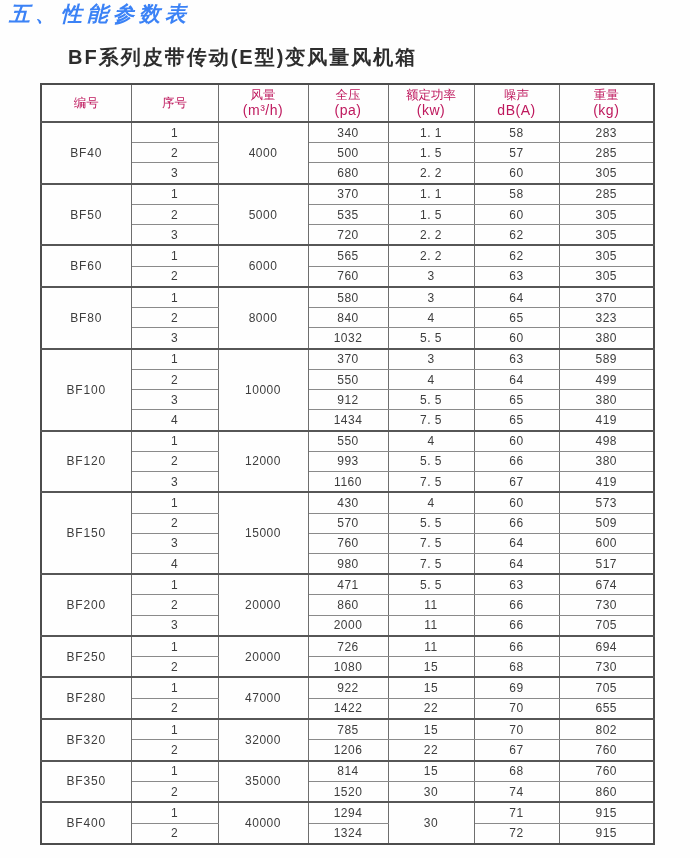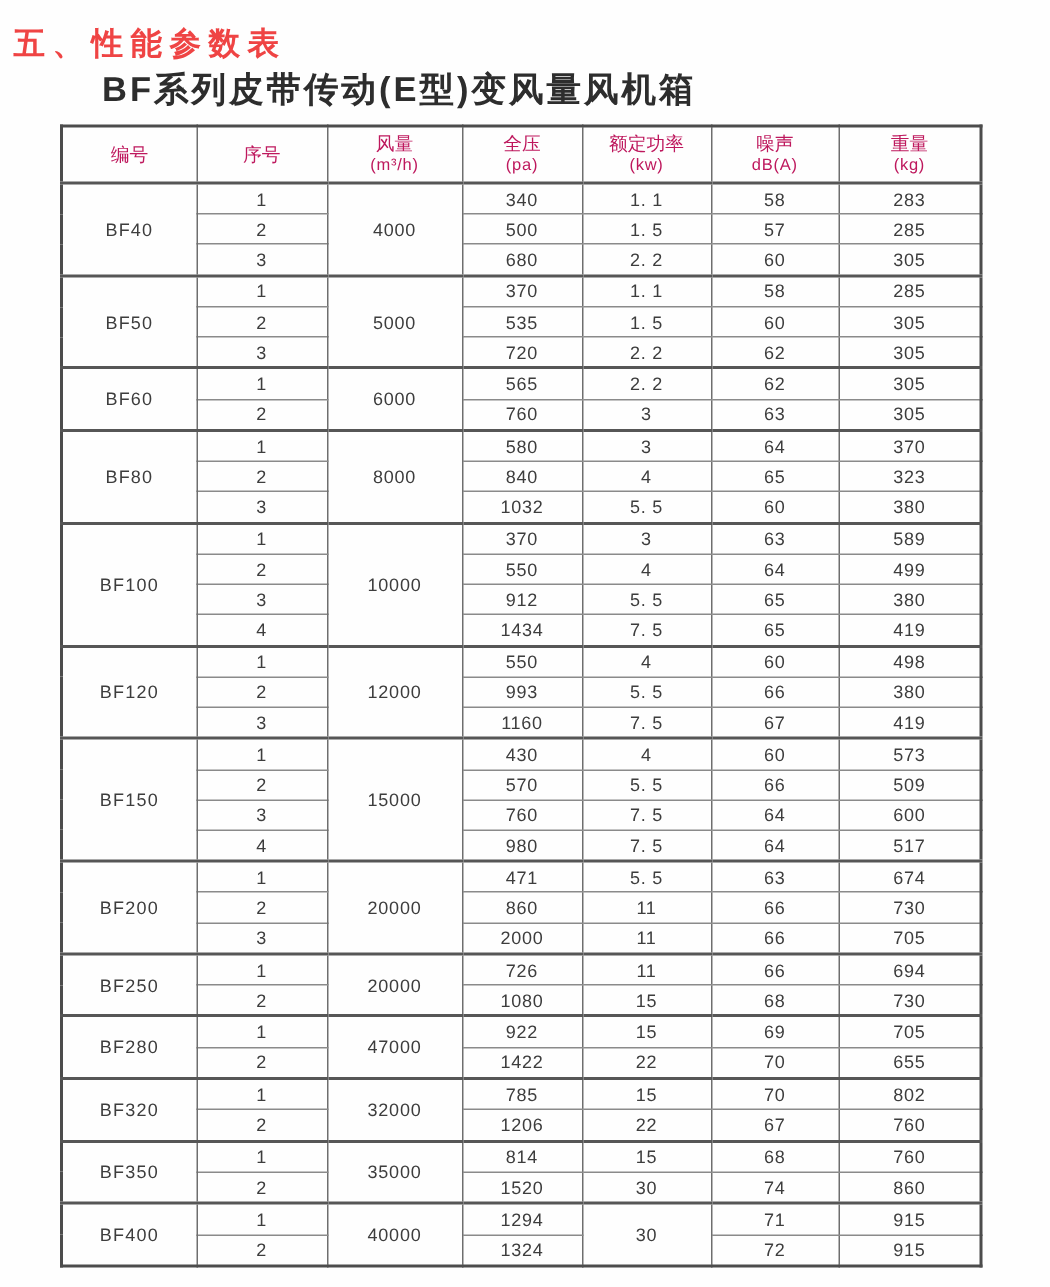--- a/index.html
+++ b/index.html
@@ -10,32 +10,33 @@
   .page {
     position: relative;
     width: 700px;
     height: 858px;
     background: #fefefe;
     overflow: hidden;
     color: #3d3d3d;
   }
   .page-title {
     position: absolute;
-    left: 9px; top: 15px;
+    left: 9px; top: 0;
     margin: 0;
     font-size: 21px;
     font-weight: bold;
     letter-spacing: 5px;
-    color: #ef4444;
+    color: #3b82f6;
+    font-style: italic;
   }
   .table-subtitle {
     position: absolute;
     left: 68px; top: 44px;
     margin: 0;
-    font-size: 23px;
+    font-size: 20px;
     font-weight: bold;
     letter-spacing: 2px;
     color: #2d2d2d;
   }
   table.perf {
     position: absolute;
     left: 40px; top: 83px;
     width: 613px; height: 762px;
     border-collapse: collapse;
     table-layout: fixed;
@@ -52,21 +53,21 @@
   }
   table.perf thead tr { height: 38px; }
   table.perf thead th {
     font-weight: normal;
     font-size: 12.5px;
     color: #be185d;
     border-bottom: 2px solid #565656;
     line-height: 1.15;
   }
   table.perf thead th .h-unit {
-    font-size: 11px;
+    font-size: 14px;
     letter-spacing: 0.5px;
   }
   table.perf td {
     font-size: 12px;
     color: #3d3d3d;
     letter-spacing: 0.5px;
   }
   table.perf tr.group-start td {
     border-top: 2px solid #565656;
   }

